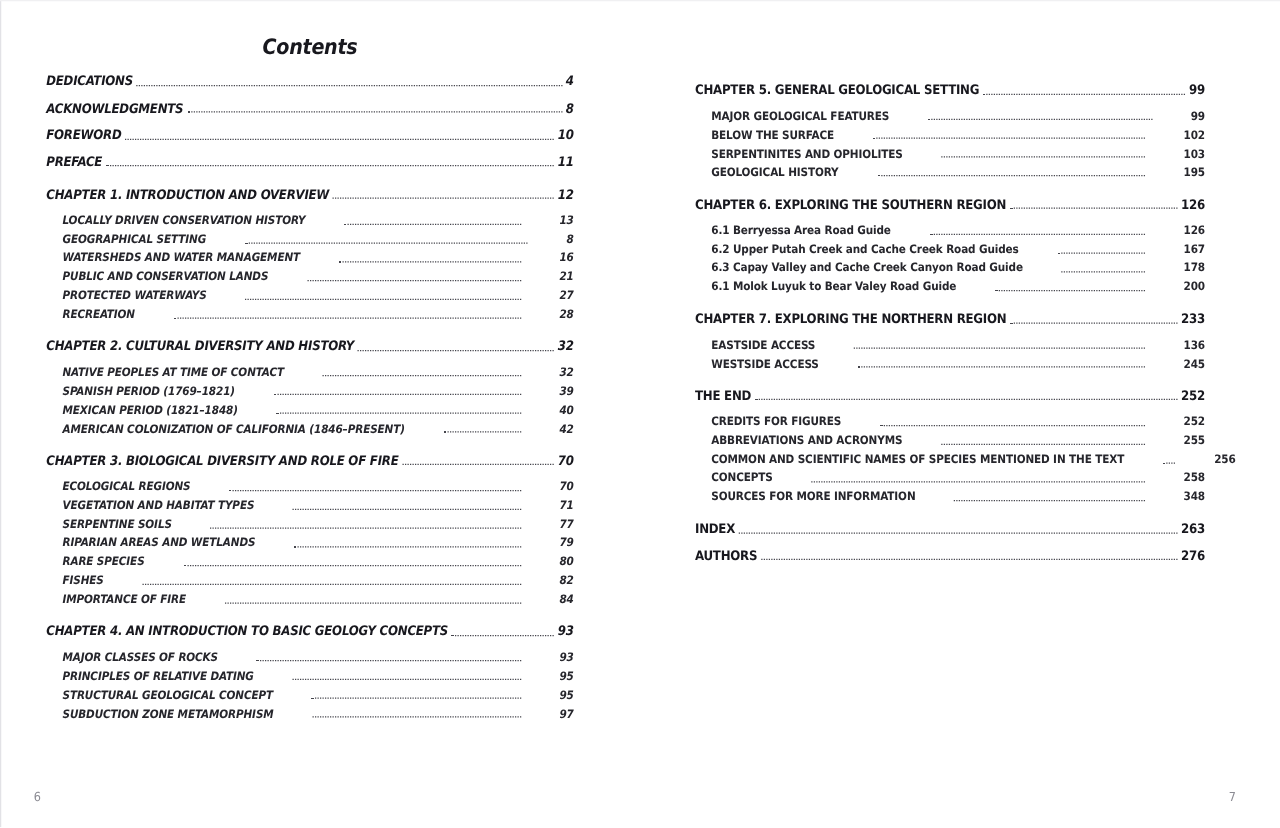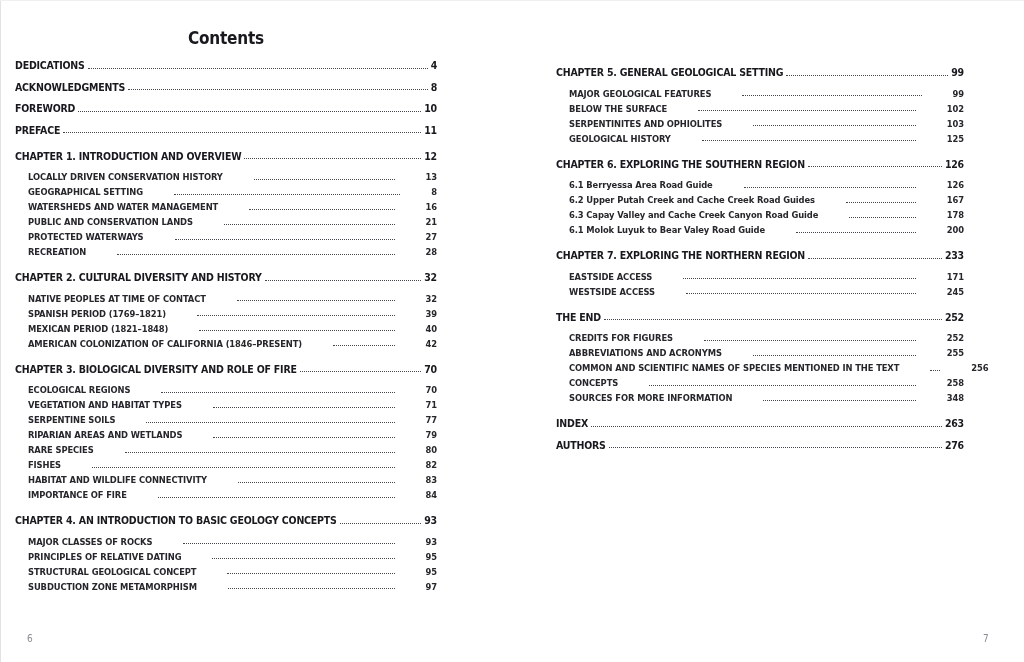--- a/index.html
+++ b/index.html
@@ -27,22 +27,23 @@
     position: absolute;
     left: 0; right: 0; top: 0;
     height: 1px;
     background: #f0f0f2;
   }
   .page-col {
     position: absolute;
     top: 28px;
   }
   .page-col.left {
-    left: 15px;
+    left: 37px;
     width: 422px;
+    font-style: italic;
   }
   .page-col.right {
     left: 556px;
     top: 52px;
     width: 408px;
   }
   .toc-title {
     font-size: 17px;
     font-weight: bold;
     letter-spacing: -0.2px;
@@ -229,25 +230,20 @@
             <span class="label">RARE SPECIES</span>
             <span class="leader"></span>
             <span class="pg">80</span>
           </div>
           <div class="row lvl-sub">
             <span class="label">FISHES</span>
             <span class="leader"></span>
             <span class="pg">82</span>
           </div>
           <div class="row lvl-sub">
-            <span class="label">HABITAT AND WILDLIFE CONNECTIVITY</span>
-            <span class="leader"></span>
-            <span class="pg">83</span>
-          </div>
-          <div class="row lvl-sub">
             <span class="label">IMPORTANCE OF FIRE</span>
             <span class="leader"></span>
             <span class="pg">84</span>
           </div>
         </div>
         <div class="toc-group">
           <div class="row lvl-chapter">
             <span class="label">CHAPTER 4. AN INTRODUCTION TO BASIC GEOLOGY CONCEPTS</span>
             <span class="leader"></span>
             <span class="pg">93</span>
@@ -295,21 +291,21 @@
             <span class="pg">102</span>
           </div>
           <div class="row lvl-sub">
             <span class="label">SERPENTINITES AND OPHIOLITES</span>
             <span class="leader"></span>
             <span class="pg">103</span>
           </div>
           <div class="row lvl-sub">
             <span class="label">GEOLOGICAL HISTORY</span>
             <span class="leader"></span>
-            <span class="pg">125</span>
+            <span class="pg">195</span>
           </div>
         </div>
         <div class="toc-group">
           <div class="row lvl-chapter">
             <span class="label">CHAPTER 6. EXPLORING THE SOUTHERN REGION</span>
             <span class="leader"></span>
             <span class="pg">126</span>
           </div>
           <div class="row lvl-sub">
             <span class="label">6.1 Berryessa Area Road Guide</span>
@@ -334,21 +330,21 @@
         </div>
         <div class="toc-group">
           <div class="row lvl-chapter">
             <span class="label">CHAPTER 7. EXPLORING THE NORTHERN REGION</span>
             <span class="leader"></span>
             <span class="pg">233</span>
           </div>
           <div class="row lvl-sub">
             <span class="label">EASTSIDE ACCESS</span>
             <span class="leader"></span>
-            <span class="pg">171</span>
+            <span class="pg">136</span>
           </div>
           <div class="row lvl-sub">
             <span class="label">WESTSIDE ACCESS</span>
             <span class="leader"></span>
             <span class="pg">245</span>
           </div>
         </div>
         <div class="toc-group">
           <div class="row lvl-chapter">
             <span class="label">THE END</span>

